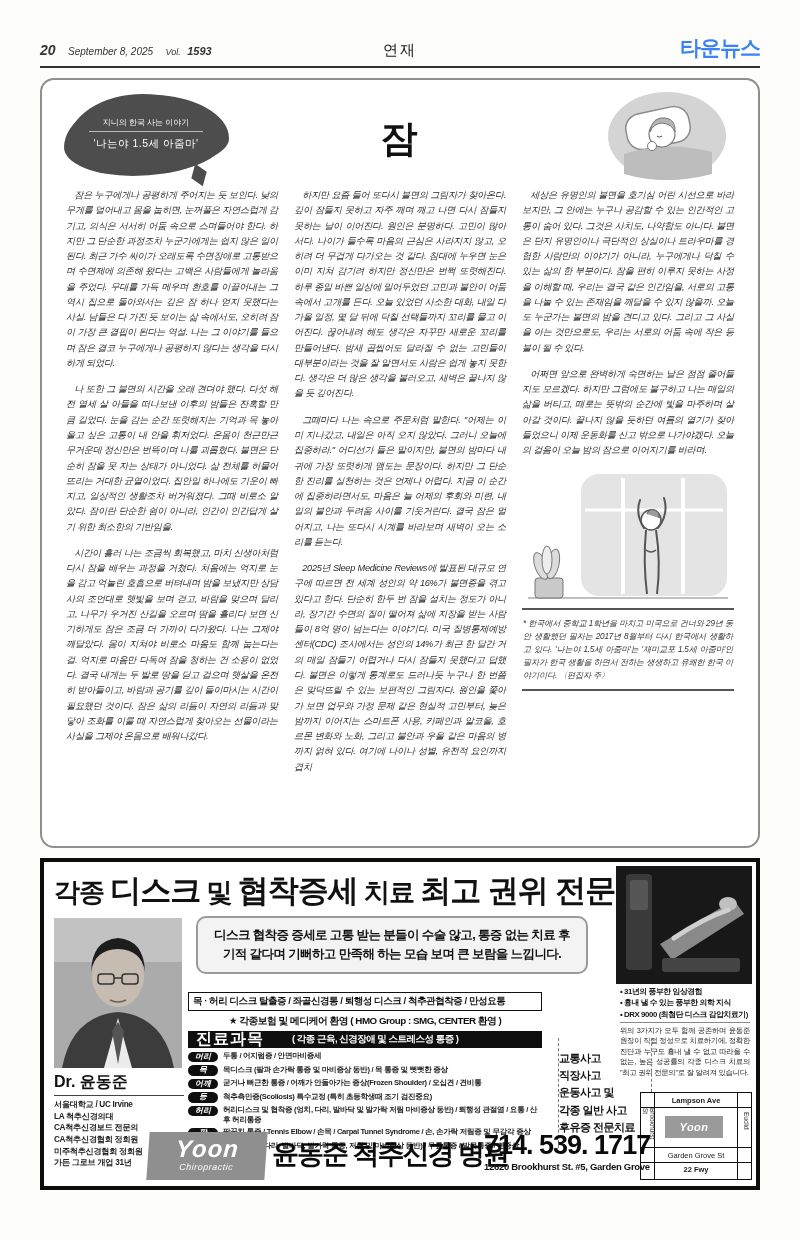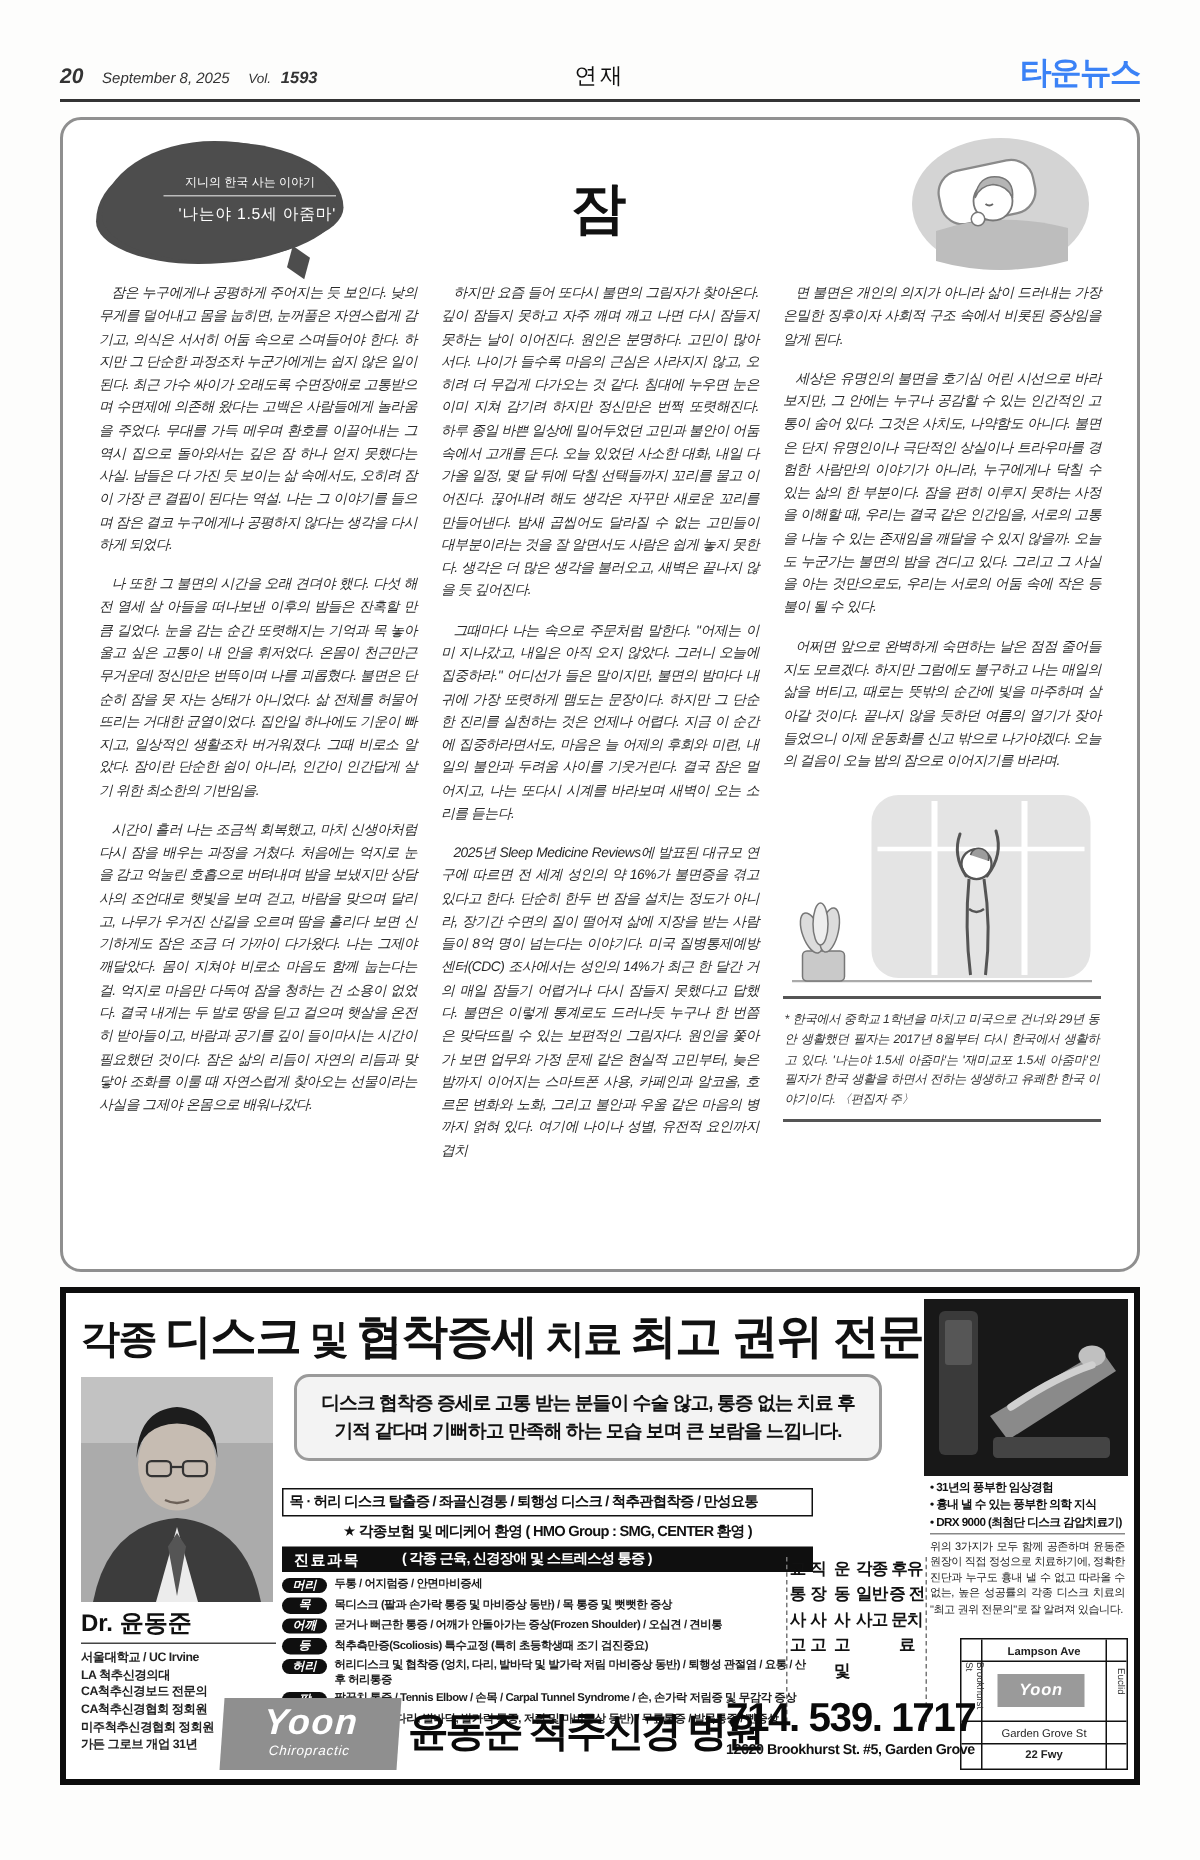--- a/index.html
+++ b/index.html
@@ -22,21 +22,21 @@
 
   
   .article-box {
     margin-top:10px; border:2px solid #8f8f8f; border-radius:14px;
     padding:10px 24px 14px 24px; background:#fff; min-height:770px;
   }
   .article-top { position:relative; height:94px; }
   .bubble {
     position:absolute; left:2px; top:4px; width:156px; height:80px;
     background:#4d4d4d; border-radius:48% 52% 55% 45% / 62% 58% 42% 38%;
-    color:#fff; text-align:right; padding-top:17px;
+    color:#fff; text-align:center; padding-top:17px;
     box-shadow: -6px 4px 0 -2px #4d4d4d, 8px -2px 0 -3px #4d4d4d;
   }
   .bubble::after {
     content:""; position:absolute; right:18px; bottom:-8px; width:14px; height:14px;
     background:#4d4d4d; transform:rotate(35deg) skew(20deg);
   }
   .bubble-line1 { font-size:8px; letter-spacing:0; padding:0 14px 3px 14px; border-bottom:1px solid #bbb; display:inline-block; }
   .bubble-line2 { font-size:10.5px; margin-top:5px; letter-spacing:0.5px; }
   .article-title {
     position:absolute; left:0; right:0; top:24px; text-align:center;
@@ -77,39 +77,39 @@
   .ad-drname { font-size:16px; font-weight:bold; color:#111; border-bottom:1.5px solid #444; padding-bottom:2px; margin-bottom:3px; }
   .ad-cred { font-size:8.2px; font-weight:bold; color:#222; line-height:1.42; letter-spacing:-0.3px; }
 
   .ad-mid { position:absolute; left:144px; top:118px; width:354px; }
   .ad-conditions {
     border:1.5px solid #111; padding:2px 4px; text-align:left;
     font-size:9.6px; font-weight:bold; letter-spacing:-0.5px; color:#111;margin-top:12px;
   }
   .ad-insurance { text-align:center; font-size:9.8px; font-weight:bold; letter-spacing:-0.5px; margin:4px 0 3px 0; color:#111; }
   .ad-deptbar { background:#0f0f0f; color:#fff; height:17px; display:flex; align-items:center; padding:0 8px; }
-  .ad-deptbar .dlabel { font-size:10px; font-weight:bold; letter-spacing:1px; margin-right:28px; }
+  .ad-deptbar .dlabel { font-size:16px; font-weight:bold; letter-spacing:1px; margin-right:28px; }
   .ad-deptbar .dnote { font-size:9.5px; font-weight:bold; letter-spacing:-0.5px; }
   .ad-treat { margin-top:3px; }
   .trow { display:flex; align-items:flex-start; margin-bottom:2.5px; }
   .tpill {
     flex:0 0 30px; background:#0f0f0f; color:#fff; border-radius:8px;
     font-size:8px; font-weight:bold; text-align:center; line-height:10.5px; height:10.5px; margin-right:5px; margin-top:0.5px;font-style:italic;
   }
   .tdesc { font-size:7.6px; font-weight:bold; color:#1d1d1d; line-height:1.3; letter-spacing:-0.3px; }
 
   .ad-right { position:absolute; left:576px; top:124px; width:130px; }
   .ad-bullets { border-bottom:1px solid #888; padding-bottom:2px; margin-bottom:3px; }
   .ad-bullets div { font-size:7.8px; font-weight:bold; color:#111; line-height:1.45; letter-spacing:-0.4px; }
   .ad-rpara { font-size:7.4px; color:#222; line-height:1.42; text-align:justify; word-break:break-all; letter-spacing:-0.3px; }
 
   .ad-accident {
-    position:absolute; left:480px; top:176px; width:94px; height:110px;
+    position:absolute; left:514px; top:176px; width:94px; height:110px;
     border-left:1.5px dashed #777; border-right:1.5px dashed #777;
-    display:flex; flex-direction:row; justify-content:center; text-align:center;
+    display:flex; flex-direction:column; justify-content:center; 
   }
   .ad-accident div { font-size:11px; font-weight:bold; color:#111; line-height:1.55; letter-spacing:-0.5px; }
 
   .ad-map { position:absolute; left:596px; top:230px; width:112px; height:88px; border:1.5px solid #111; background:#fff; }
   .map-row-top { height:15px; border-bottom:1px solid #111; text-align:center; font-size:7.5px; font-weight:bold; line-height:15px; }
   .map-mid { position:relative; height:40px; border-bottom:1px solid #111; }
   .map-vleft { position:absolute; left:13px; top:-15px; bottom:-33px; border-left:1px solid #111; }
   .map-vright { position:absolute; right:13px; top:-15px; bottom:-33px; border-right:1px solid #111; }
   .map-lleft { position:absolute; left:1px; top:0px; writing-mode:vertical-rl; font-size:6.5px; color:#333; letter-spacing:0; }
   .map-lright { position:absolute; right:1px; top:4px; writing-mode:vertical-rl; font-size:6.5px; color:#333; }
@@ -173,21 +173,20 @@
         <p>잠은 누구에게나 공평하게 주어지는 듯 보인다. 낮의 무게를 덜어내고 몸을 눕히면, 눈꺼풀은 자연스럽게 감기고, 의식은 서서히 어둠 속으로 스며들어야 한다. 하지만 그 단순한 과정조차 누군가에게는 쉽지 않은 일이 된다. 최근 가수 싸이가 오래도록 수면장애로 고통받으며 수면제에 의존해 왔다는 고백은 사람들에게 놀라움을 주었다. 무대를 가득 메우며 환호를 이끌어내는 그 역시 집으로 돌아와서는 깊은 잠 하나 얻지 못했다는 사실. 남들은 다 가진 듯 보이는 삶 속에서도, 오히려 잠이 가장 큰 결핍이 된다는 역설. 나는 그 이야기를 들으며 잠은 결코 누구에게나 공평하지 않다는 생각을 다시 하게 되었다.</p>
         <p>나 또한 그 불면의 시간을 오래 견뎌야 했다. 다섯 해 전 열세 살 아들을 떠나보낸 이후의 밤들은 잔혹할 만큼 길었다. 눈을 감는 순간 또렷해지는 기억과 목 놓아 울고 싶은 고통이 내 안을 휘저었다. 온몸이 천근만근 무거운데 정신만은 번뜩이며 나를 괴롭혔다. 불면은 단순히 잠을 못 자는 상태가 아니었다. 삶 전체를 허물어뜨리는 거대한 균열이었다. 집안일 하나에도 기운이 빠지고, 일상적인 생활조차 버거워졌다. 그때 비로소 알았다. 잠이란 단순한 쉼이 아니라, 인간이 인간답게 살기 위한 최소한의 기반임을.</p>
         <p>시간이 흘러 나는 조금씩 회복했고, 마치 신생아처럼 다시 잠을 배우는 과정을 거쳤다. 처음에는 억지로 눈을 감고 억눌린 호흡으로 버텨내며 밤을 보냈지만 상담사의 조언대로 햇빛을 보며 걷고, 바람을 맞으며 달리고, 나무가 우거진 산길을 오르며 땀을 흘리다 보면 신기하게도 잠은 조금 더 가까이 다가왔다. 나는 그제야 깨달았다. 몸이 지쳐야 비로소 마음도 함께 눕는다는 걸. 억지로 마음만 다독여 잠을 청하는 건 소용이 없었다. 결국 내게는 두 발로 땅을 딛고 걸으며 햇살을 온전히 받아들이고, 바람과 공기를 깊이 들이마시는 시간이 필요했던 것이다. 잠은 삶의 리듬이 자연의 리듬과 맞닿아 조화를 이룰 때 자연스럽게 찾아오는 선물이라는 사실을 그제야 온몸으로 배워나갔다.</p>
       </div>
       <div class="col">
         <p>하지만 요즘 들어 또다시 불면의 그림자가 찾아온다. 깊이 잠들지 못하고 자주 깨며 깨고 나면 다시 잠들지 못하는 날이 이어진다. 원인은 분명하다. 고민이 많아서다. 나이가 들수록 마음의 근심은 사라지지 않고, 오히려 더 무겁게 다가오는 것 같다. 침대에 누우면 눈은 이미 지쳐 감기려 하지만 정신만은 번쩍 또렷해진다. 하루 종일 바쁜 일상에 밀어두었던 고민과 불안이 어둠 속에서 고개를 든다. 오늘 있었던 사소한 대화, 내일 다가올 일정, 몇 달 뒤에 닥칠 선택들까지 꼬리를 물고 이어진다. 끊어내려 해도 생각은 자꾸만 새로운 꼬리를 만들어낸다. 밤새 곱씹어도 달라질 수 없는 고민들이 대부분이라는 것을 잘 알면서도 사람은 쉽게 놓지 못한다. 생각은 더 많은 생각을 불러오고, 새벽은 끝나지 않을 듯 깊어진다.</p>
         <p>그때마다 나는 속으로 주문처럼 말한다. "어제는 이미 지나갔고, 내일은 아직 오지 않았다. 그러니 오늘에 집중하라." 어디선가 들은 말이지만, 불면의 밤마다 내 귀에 가장 또렷하게 맴도는 문장이다. 하지만 그 단순한 진리를 실천하는 것은 언제나 어렵다. 지금 이 순간에 집중하라면서도, 마음은 늘 어제의 후회와 미련, 내일의 불안과 두려움 사이를 기웃거린다. 결국 잠은 멀어지고, 나는 또다시 시계를 바라보며 새벽이 오는 소리를 듣는다.</p>
         <p>2025년 Sleep Medicine Reviews에 발표된 대규모 연구에 따르면 전 세계 성인의 약 16%가 불면증을 겪고 있다고 한다. 단순히 한두 번 잠을 설치는 정도가 아니라, 장기간 수면의 질이 떨어져 삶에 지장을 받는 사람들이 8억 명이 넘는다는 이야기다. 미국 질병통제예방센터(CDC) 조사에서는 성인의 14%가 최근 한 달간 거의 매일 잠들기 어렵거나 다시 잠들지 못했다고 답했다. 불면은 이렇게 통계로도 드러나듯 누구나 한 번쯤은 맞닥뜨릴 수 있는 보편적인 그림자다. 원인을 쫓아가 보면 업무와 가정 문제 같은 현실적 고민부터, 늦은 밤까지 이어지는 스마트폰 사용, 카페인과 알코올, 호르몬 변화와 노화, 그리고 불안과 우울 같은 마음의 병까지 얽혀 있다. 여기에 나이나 성별, 유전적 요인까지 겹치</p>
       </div>
       <div class="col">
-        <p>면 불면은 개인의 의지가 아니라 삶이 드러내는 가장 은밀한 징후이자 사회적 구조 속에서 비롯된 증상임을 알게 된다.</p>
         <p>세상은 유명인의 불면을 호기심 어린 시선으로 바라보지만, 그 안에는 누구나 공감할 수 있는 인간적인 고통이 숨어 있다. 그것은 사치도, 나약함도 아니다. 불면은 단지 유명인이나 극단적인 상실이나 트라우마를 경험한 사람만의 이야기가 아니라, 누구에게나 닥칠 수 있는 삶의 한 부분이다. 잠을 편히 이루지 못하는 사정을 이해할 때, 우리는 결국 같은 인간임을, 서로의 고통을 나눌 수 있는 존재임을 깨달을 수 있지 않을까. 오늘도 누군가는 불면의 밤을 견디고 있다. 그리고 그 사실을 아는 것만으로도, 우리는 서로의 어둠 속에 작은 등불이 될 수 있다.</p>
         <p>어쩌면 앞으로 완벽하게 숙면하는 날은 점점 줄어들지도 모르겠다. 하지만 그럼에도 불구하고 나는 매일의 삶을 버티고, 때로는 뜻밖의 순간에 빛을 마주하며 살아갈 것이다. 끝나지 않을 듯하던 여름의 열기가 잦아들었으니 이제 운동화를 신고 밖으로 나가야겠다. 오늘의 걸음이 오늘 밤의 잠으로 이어지기를 바라며.</p>
         <div class="stretch-illo">
           <svg viewBox="0 0 210 132" width="100%" height="132" preserveAspectRatio="xMidYMid meet">
             <rect x="58" y="4" width="146" height="122" rx="18" fill="#e4e4e4"></rect>
             <line x1="100" y1="8" x2="100" y2="124" stroke="#fff" stroke-width="4"></line>
             <line x1="160" y1="8" x2="160" y2="124" stroke="#fff" stroke-width="4"></line>
             <line x1="62" y1="40" x2="200" y2="40" stroke="#fff" stroke-width="3"></line>
             <line x1="5" y1="128" x2="205" y2="128" stroke="#aaa" stroke-width="1.5"></line>
             <circle cx="128" cy="50" r="10" fill="#fff" stroke="#555" stroke-width="1.5"></circle>

